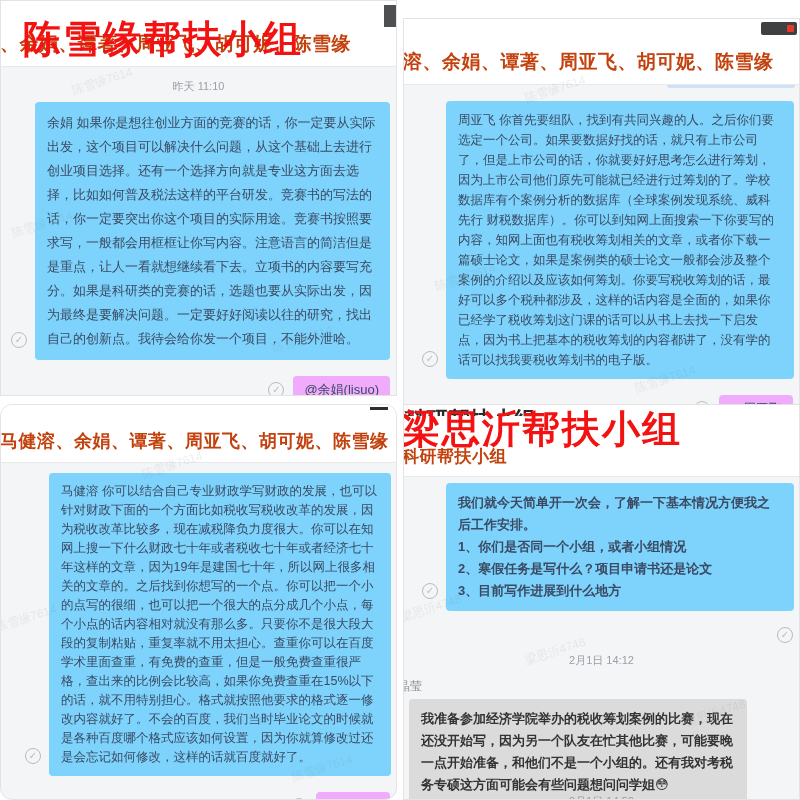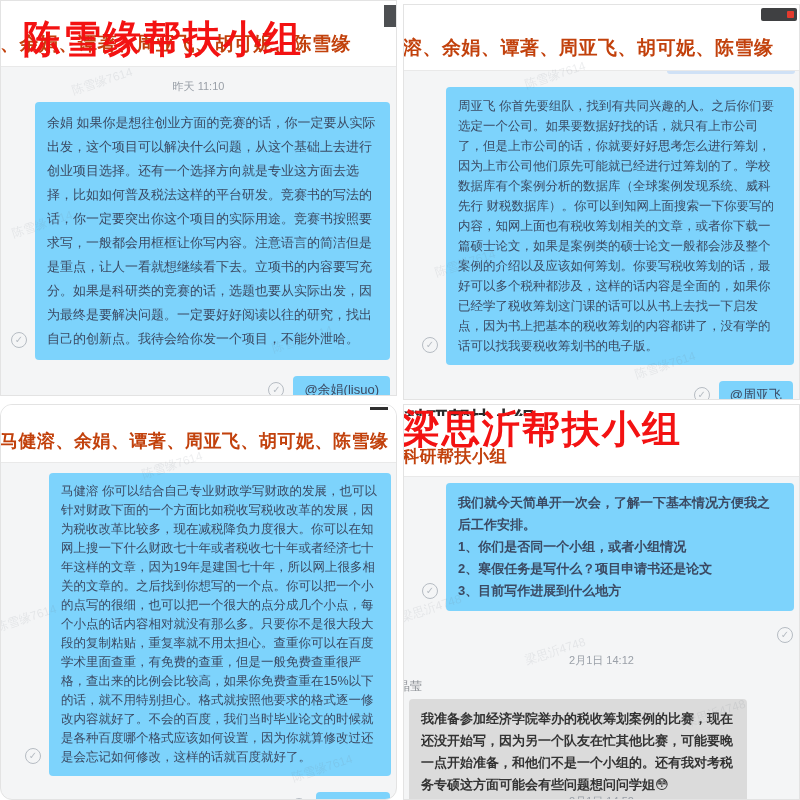--- a/index.html
+++ b/index.html
@@ -8,21 +8,21 @@
     position:relative; width:800px; height:800px; overflow:hidden;
     background:#ffffff;
     font-family:"Liberation Sans","DejaVu Sans",sans-serif;
   }
   .panel {
     position:absolute; width:397px; height:396px;
     background:#f4f5f6; overflow:hidden;
     border:1px solid #e3e3e3;
   }
   #panel-1 { left:0;   top:0;   }
-  #panel-2 { left:403px; top:4px; }
+  #panel-2 { left:403px; top:18px; }
   #panel-3 { left:0;   top:404px;border-radius:12px; }
   #panel-4 { left:403px; top:404px; }
 
   .panel-header {
     background:#ffffff; border-bottom:1px solid #e9e9e9;
     padding:30px 6px 9px 2px; position:relative; z-index:1;
   }
   .panel-header .group-title {
     font-size:19px; font-weight:700; color:#c2410c;
     white-space:nowrap; overflow:hidden; margin-left:-3px;
@@ -77,21 +77,21 @@
     display:flex; align-items:center; justify-content:center;
     background:transparent;
   }
   .msg-row.big .check-circle { position:absolute; left:-24px; bottom:12px; }
 
   .mention-row {
     display:flex; justify-content:flex-end; align-items:center;
     gap:9px; margin:16px 6px 0 0;
   }
   .small-bubble {
-    background:#7dd3fc; border-radius:4px; padding:5px 11px;
+    background:#f0abfc; border-radius:4px; padding:5px 11px;
     font-size:13px; color:#3b4a63; white-space:nowrap;text-decoration:underline;
   }
 
   .sender-name {
     color:#8b8f94; font-size:12px; margin:10px 0 4px -6px;
   }
   .msg-row.recv { margin:0 52px 0 5px; display:flex; }
 
   .bottom-time {
     position:absolute; bottom:-10px; left:0; width:100%;

